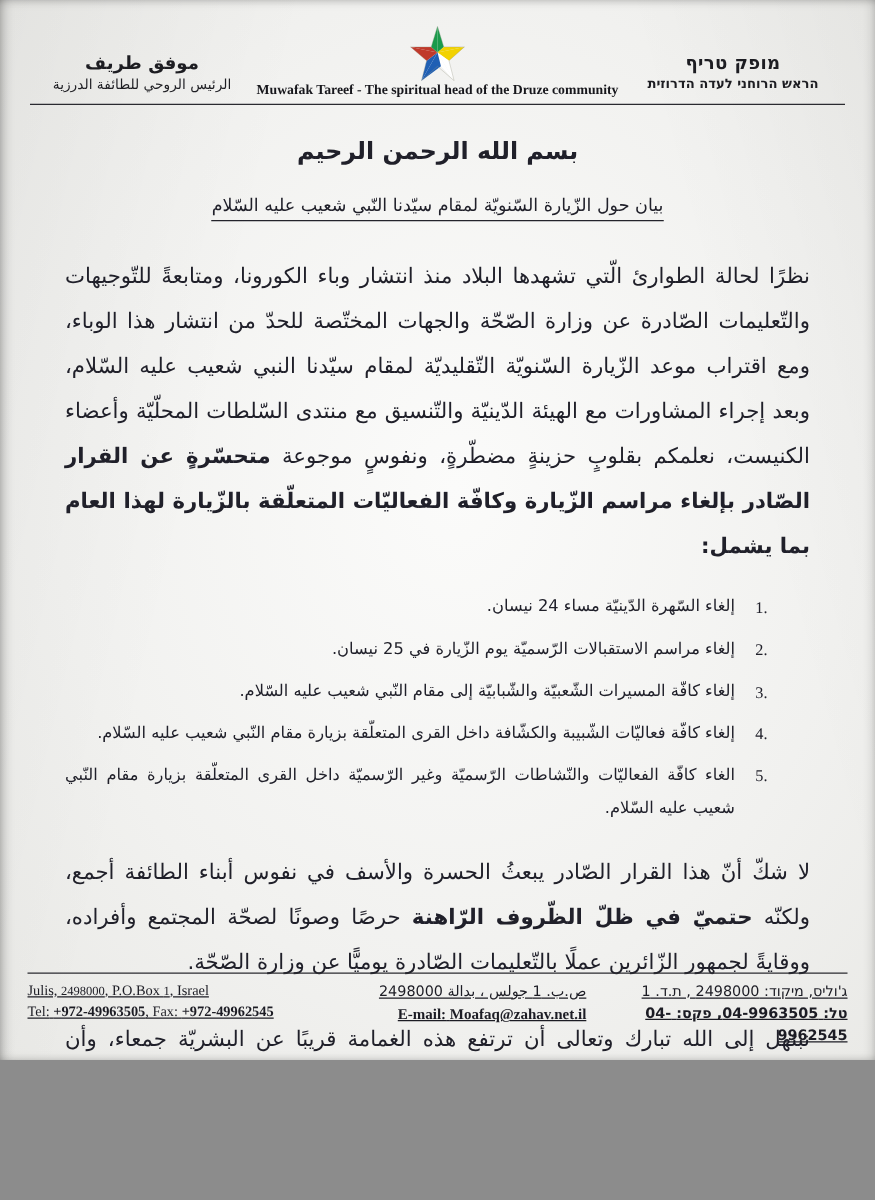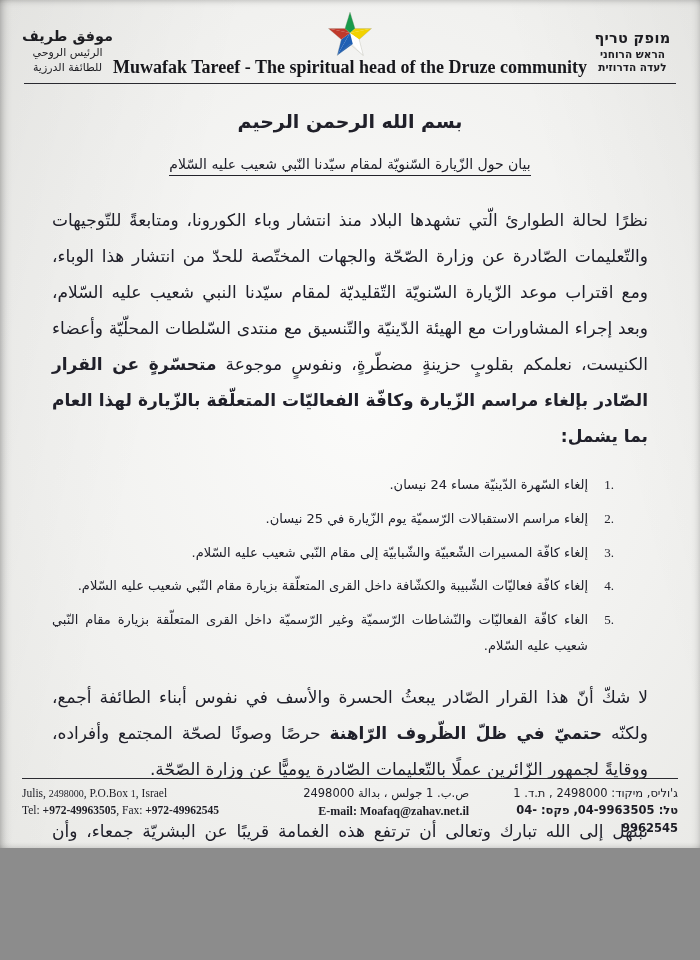--- a/index.html
+++ b/index.html
@@ -83,21 +83,21 @@
     position: relative;
   }
   .star-wrap {
     height: 44px;
     display: flex;
     align-items: flex-end;
     justify-content: center;
   }
   .lh-en {
     font-family: "Liberation Serif", "DejaVu Serif", serif;
-    font-size: 18px;
+    font-size: 11px;
     font-weight: bold;
     color: #17171c;
     margin-top: 1px;
     white-space: nowrap;
   }
   .rule {
     height: 0;
     border-top: 1.6px solid #2a2a30;
     margin: 3px 2px 0 2px;
   }
@@ -206,21 +206,21 @@
   .footer-rule {
     border-top: 1.6px solid #2b2b31;
     margin-bottom: 6px;
   }
   .footer-cols {
     display: flex;
     justify-content: space-between;
     align-items: flex-start;
     color: #1c1c24;
   }
-  .fcol { line-height: 1.55; }
+  .fcol { line-height: 1.55; text-decoration: underline; }
   .fcol.left {
     font-family: "Liberation Serif", "DejaVu Serif", serif;
     font-size: 11.5px;
     text-align: left;
     direction: ltr;
     width: 250px;
   }
   .fcol.left .small { font-size: 10px; }
   .fcol.left b { font-weight: bold; }
   .fcol.mid {

